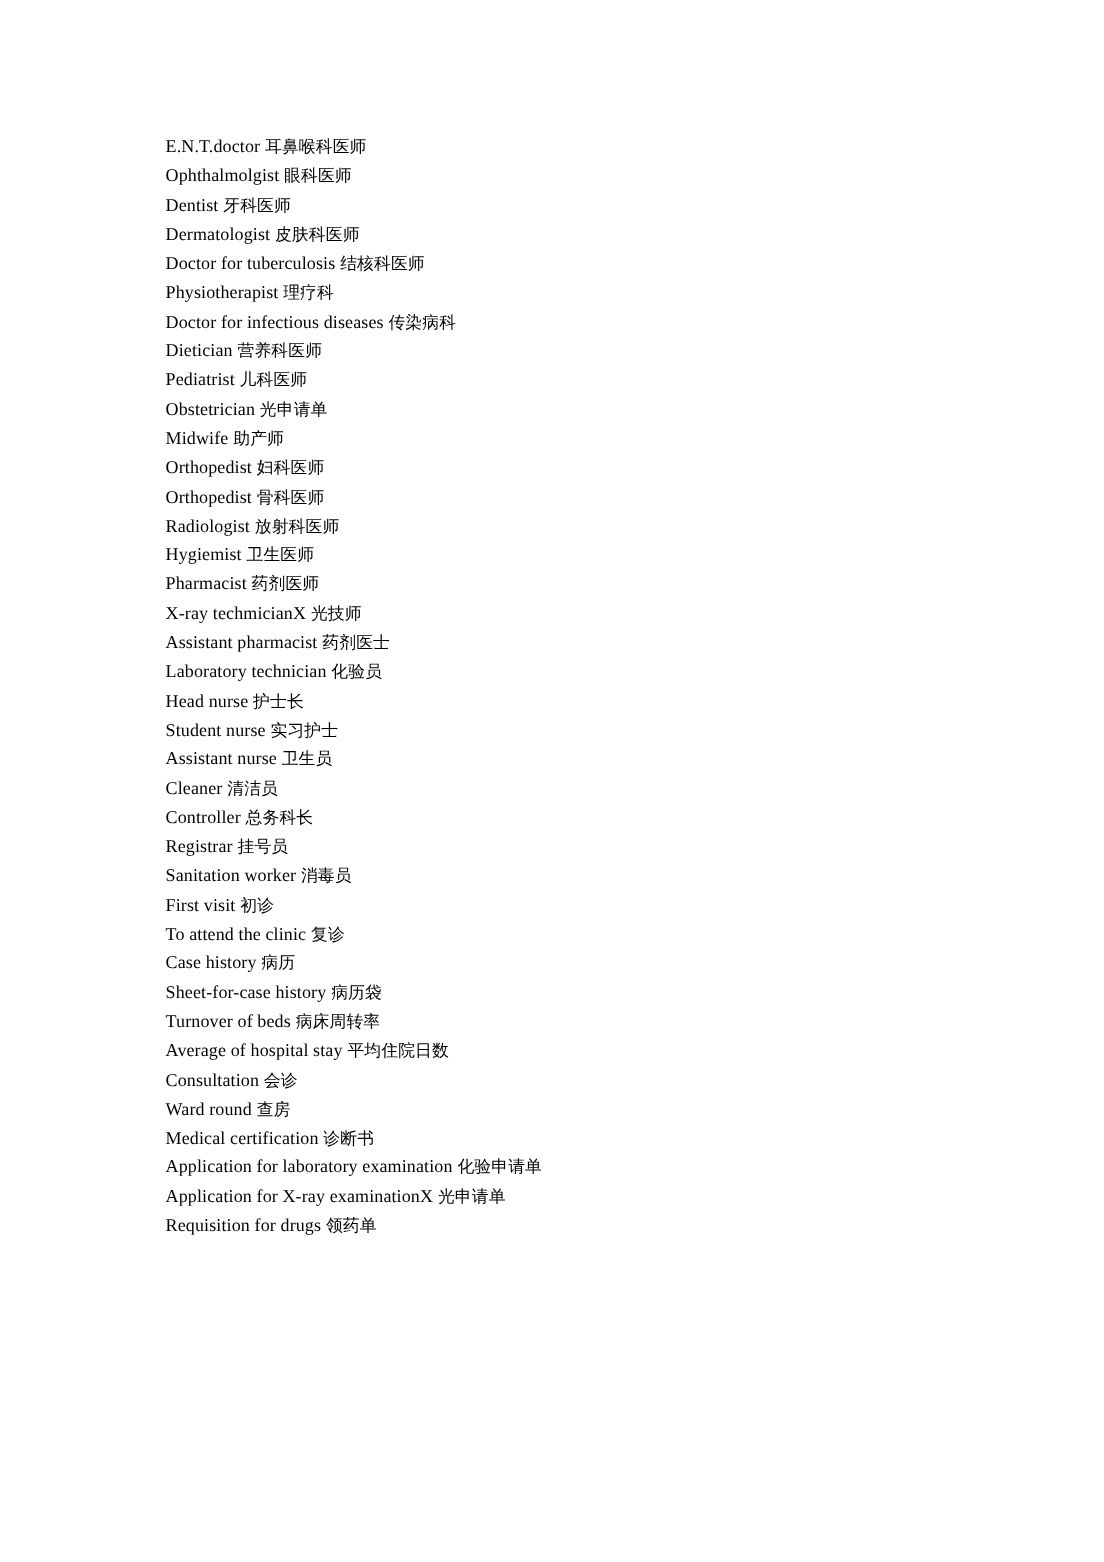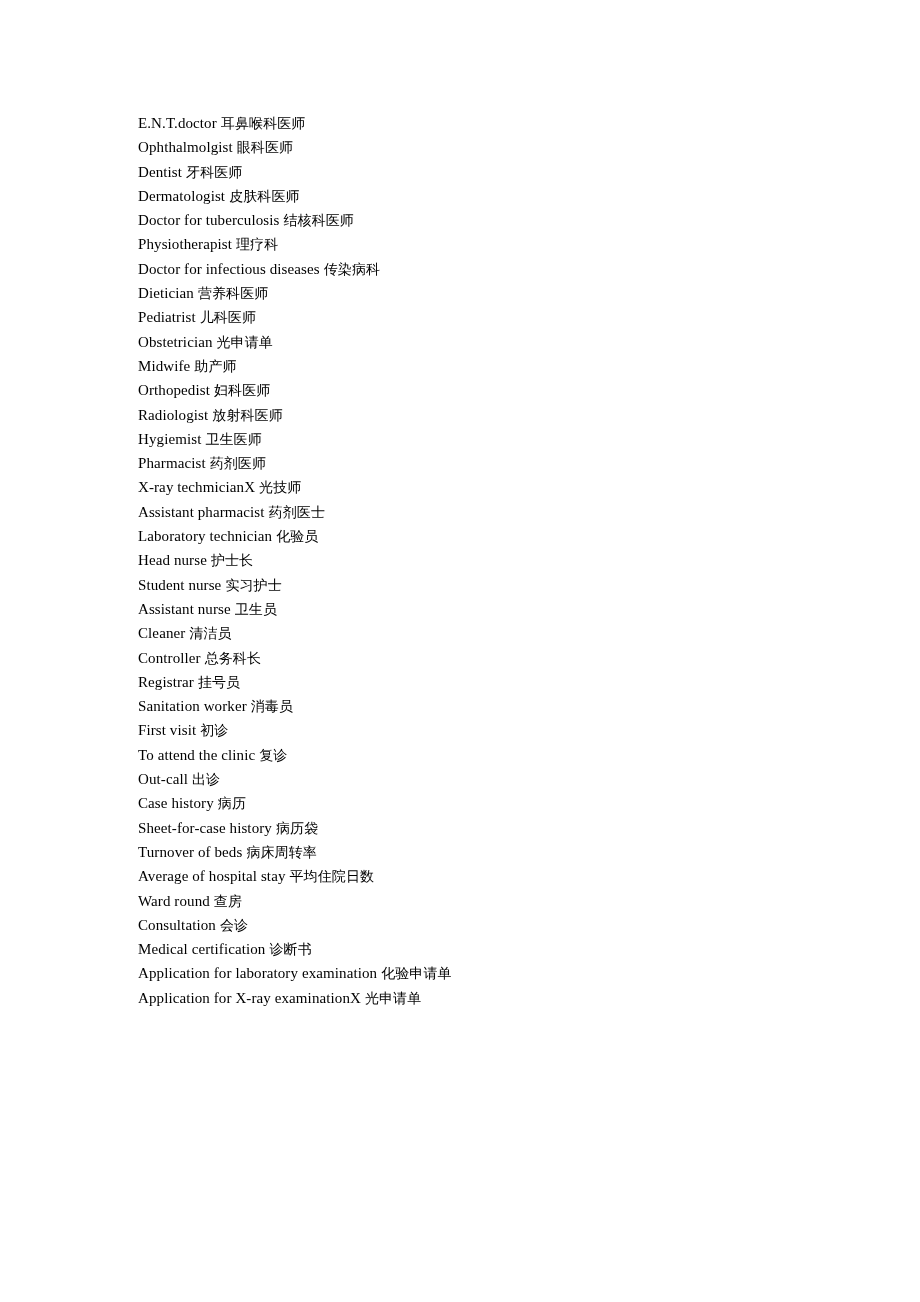--- a/index.html
+++ b/index.html
@@ -59,39 +59,40 @@
       <div class="glossary-line"><span class="term">Dentist</span><span class="sp"></span><span class="gloss">牙科医师</span></div>
       <div class="glossary-line"><span class="term">Dermatologist</span><span class="sp"></span><span class="gloss">皮肤科医师</span></div>
       <div class="glossary-line"><span class="term">Doctor for tuberculosis</span><span class="sp"></span><span class="gloss">结核科医师</span></div>
       <div class="glossary-line"><span class="term">Physiotherapist</span><span class="sp"></span><span class="gloss">理疗科</span></div>
       <div class="glossary-line"><span class="term">Doctor for infectious diseases</span><span class="sp"></span><span class="gloss">传染病科</span></div>
       <div class="glossary-line"><span class="term">Dietician</span><span class="sp"></span><span class="gloss">营养科医师</span></div>
       <div class="glossary-line"><span class="term">Pediatrist</span><span class="sp"></span><span class="gloss">儿科医师</span></div>
       <div class="glossary-line"><span class="term">Obstetrician</span><span class="sp"></span><span class="gloss">光申请单</span></div>
       <div class="glossary-line"><span class="term">Midwife</span><span class="sp"></span><span class="gloss">助产师</span></div>
       <div class="glossary-line"><span class="term">Orthopedist</span><span class="sp"></span><span class="gloss">妇科医师</span></div>
+      <div class="glossary-line"><span class="term">Orthopedist</span><span class="sp"></span><span class="gloss">骨科医师</span></div>
       <div class="glossary-line"><span class="term">Radiologist</span><span class="sp"></span><span class="gloss">放射科医师</span></div>
       <div class="glossary-line"><span class="term">Hygiemist</span><span class="sp"></span><span class="gloss">卫生医师</span></div>
       <div class="glossary-line"><span class="term">Pharmacist</span><span class="sp"></span><span class="gloss">药剂医师</span></div>
       <div class="glossary-line"><span class="term">X-ray techmicianX</span><span class="sp"></span><span class="gloss">光技师</span></div>
       <div class="glossary-line"><span class="term">Assistant pharmacist</span><span class="sp"></span><span class="gloss">药剂医士</span></div>
       <div class="glossary-line"><span class="term">Laboratory technician</span><span class="sp"></span><span class="gloss">化验员</span></div>
       <div class="glossary-line"><span class="term">Head nurse</span><span class="sp"></span><span class="gloss">护士长</span></div>
       <div class="glossary-line"><span class="term">Student nurse</span><span class="sp"></span><span class="gloss">实习护士</span></div>
       <div class="glossary-line"><span class="term">Assistant nurse</span><span class="sp"></span><span class="gloss">卫生员</span></div>
       <div class="glossary-line"><span class="term">Cleaner</span><span class="sp"></span><span class="gloss">清洁员</span></div>
       <div class="glossary-line"><span class="term">Controller</span><span class="sp"></span><span class="gloss">总务科长</span></div>
       <div class="glossary-line"><span class="term">Registrar</span><span class="sp"></span><span class="gloss">挂号员</span></div>
       <div class="glossary-line"><span class="term">Sanitation worker</span><span class="sp"></span><span class="gloss">消毒员</span></div>
       <div class="glossary-line"><span class="term">First visit</span><span class="sp"></span><span class="gloss">初诊</span></div>
       <div class="glossary-line"><span class="term">To attend the clinic</span><span class="sp"></span><span class="gloss">复诊</span></div>
-      <div class="glossary-line"><span class="term">Out-call</span><span class="sp"></span><span class="gloss">出诊</span></div>
       <div class="glossary-line"><span class="term">Case history</span><span class="sp"></span><span class="gloss">病历</span></div>
       <div class="glossary-line"><span class="term">Sheet-for-case history</span><span class="sp"></span><span class="gloss">病历袋</span></div>
       <div class="glossary-line"><span class="term">Turnover of beds</span><span class="sp"></span><span class="gloss">病床周转率</span></div>
       <div class="glossary-line"><span class="term">Average of hospital stay</span><span class="sp"></span><span class="gloss">平均住院日数</span></div>
+      <div class="glossary-line"><span class="term">Consultation</span><span class="sp"></span><span class="gloss">会诊</span></div>
       <div class="glossary-line"><span class="term">Ward round</span><span class="sp"></span><span class="gloss">查房</span></div>
-      <div class="glossary-line"><span class="term">Consultation</span><span class="sp"></span><span class="gloss">会诊</span></div>
       <div class="glossary-line"><span class="term">Medical certification</span><span class="sp"></span><span class="gloss">诊断书</span></div>
       <div class="glossary-line"><span class="term">Application for laboratory examination</span><span class="sp"></span><span class="gloss">化验申请单</span></div>
       <div class="glossary-line"><span class="term">Application for X-ray examinationX</span><span class="sp"></span><span class="gloss">光申请单</span></div>
+      <div class="glossary-line"><span class="term">Requisition for drugs</span><span class="sp"></span><span class="gloss">领药单</span></div>
     </div>
 </div>
 
 </body></html>

